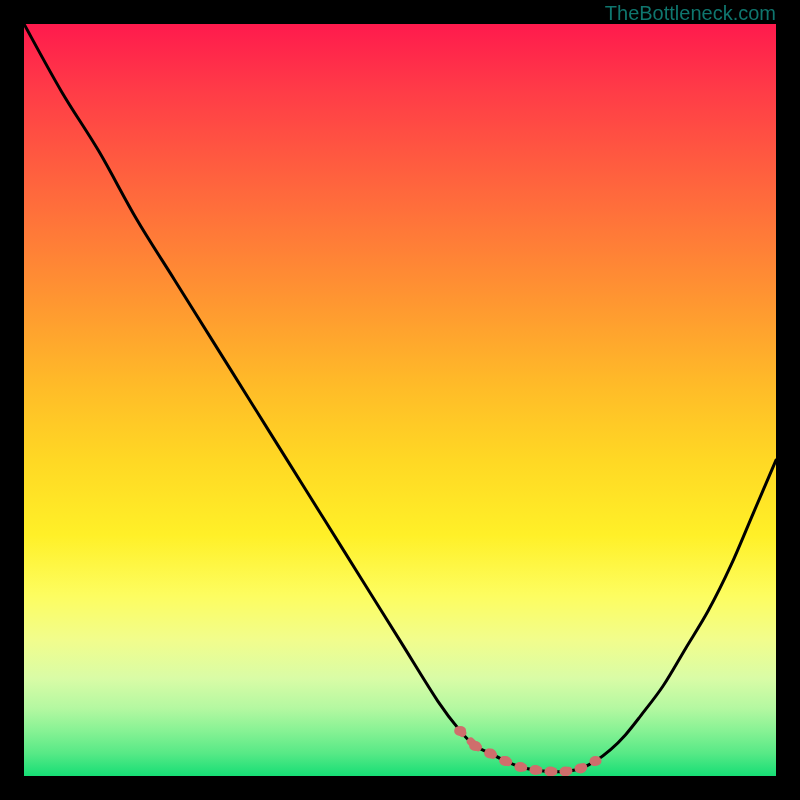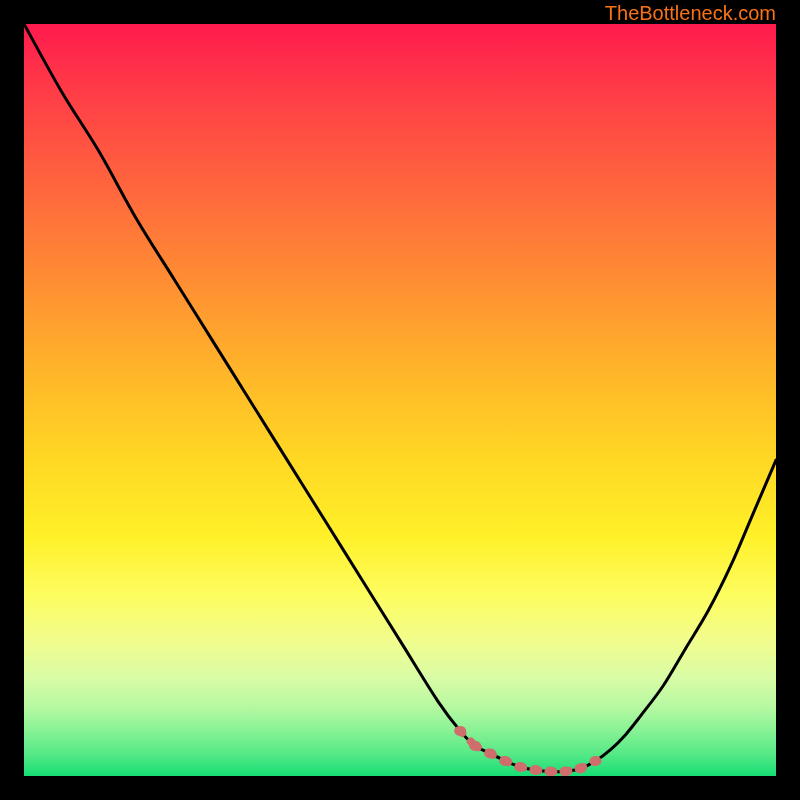--- a/index.html
+++ b/index.html
@@ -52,21 +52,21 @@
     position: absolute;
     inset: 0;
   }
   .attribution {
     position: absolute;
     top: 2px;
     right: 24px;
     font-family: Arial, Helvetica, sans-serif;
     font-size: 20px;
     font-weight: 500;
-    color: #f97316;
+    color: #0f766e;
     user-select: text;
   }
 </style>
 </head>
 <body>
 
 <div class="frame">
 
   <div class="attribution">TheBottleneck.com</div>
 

